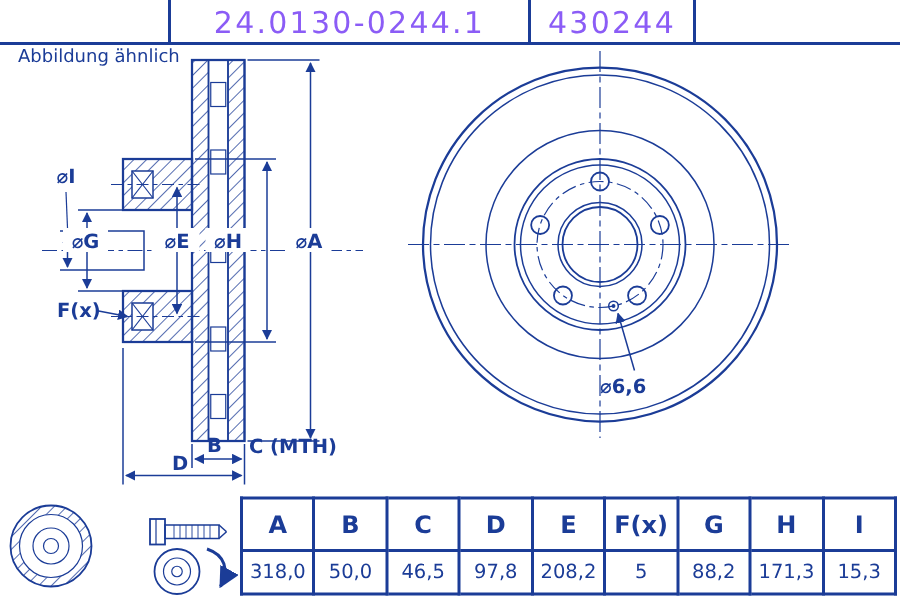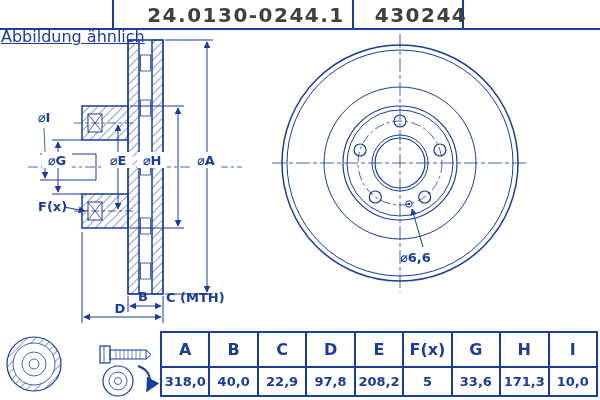--- a/index.html
+++ b/index.html
@@ -1,34 +1,34 @@
 <!DOCTYPE html>
 <html><head>
 <meta charset="utf-8">
 <style>
   html,body{margin:0;padding:0;background:#fff;}
   .page{position:relative;width:600px;height:400px;background:#fff;overflow:hidden;
         font-family:"DejaVu Sans","Liberation Sans",sans-serif;color:#1b3c97;}
   
   .hdr-rule{position:absolute;top:28px;left:0;width:600px;height:2px;background:#1b3c97;}
   .hdr-sep{position:absolute;top:0;width:2px;height:28px;background:#1b3c97;}
-  .hdr-text{position:absolute;top:3px;font-size:20px;font-weight:bold;letter-spacing:1.5px;
-            text-align:center;color:#404040;white-space:nowrap;margin-left:13px;}
-  .note{position:absolute;left:1px;top:31px;font-size:16px;line-height:12px;color:#1b3c97;text-decoration:underline;}
+  .hdr-text{position:absolute;top:3px;font-size:20px;font-weight:normal;letter-spacing:1.5px;
+            text-align:center;color:#8b5cf6;white-space:nowrap;}
+  .note{position:absolute;left:12px;top:31px;font-size:12px;line-height:12px;color:#1b3c97;}
   
   svg.draw{position:absolute;left:0;top:0;}
   svg.draw text{font-family:"DejaVu Sans","Liberation Sans",sans-serif;font-weight:bold;
                 font-size:13px;fill:#1b3c97;}
   
   table.dim{position:absolute;left:160px;top:331px;width:438px;height:66px;
             border-collapse:collapse;table-layout:fixed;}
   table.dim th,table.dim td{border:2px solid #1b3c97;text-align:center;vertical-align:middle;
             color:#1b3c97;padding:0;}
   table.dim th{font-size:16px;font-weight:bold;}
-  table.dim td{font-size:13px;font-weight:bold;}
+  table.dim td{font-size:13px;font-weight:normal;}
 </style>
 </head>
 <body>
 
 <div class="page">
 
   <div class="hdr-sep" style="left:112px"></div>
   <div class="hdr-sep" style="left:352px"></div>
   <div class="hdr-sep" style="left:462px"></div>
   <div class="hdr-text" style="left:114px;width:238px">24.0130-0244.1</div>
@@ -194,25 +194,25 @@
       <th>C</th>
       <th>D</th>
       <th>E</th>
       <th>F(x)</th>
       <th>G</th>
       <th>H</th>
       <th>I</th>
     </tr>
     <tr>
       <td>318,0</td>
-      <td>40,0</td>
-      <td>22,9</td>
+      <td>50,0</td>
+      <td>46,5</td>
       <td>97,8</td>
       <td>208,2</td>
       <td>5</td>
-      <td>33,6</td>
+      <td>88,2</td>
       <td>171,3</td>
-      <td>10,0</td>
+      <td>15,3</td>
     </tr>
   </tbody>
     </table>
 
 </div>
 
 </body></html>

